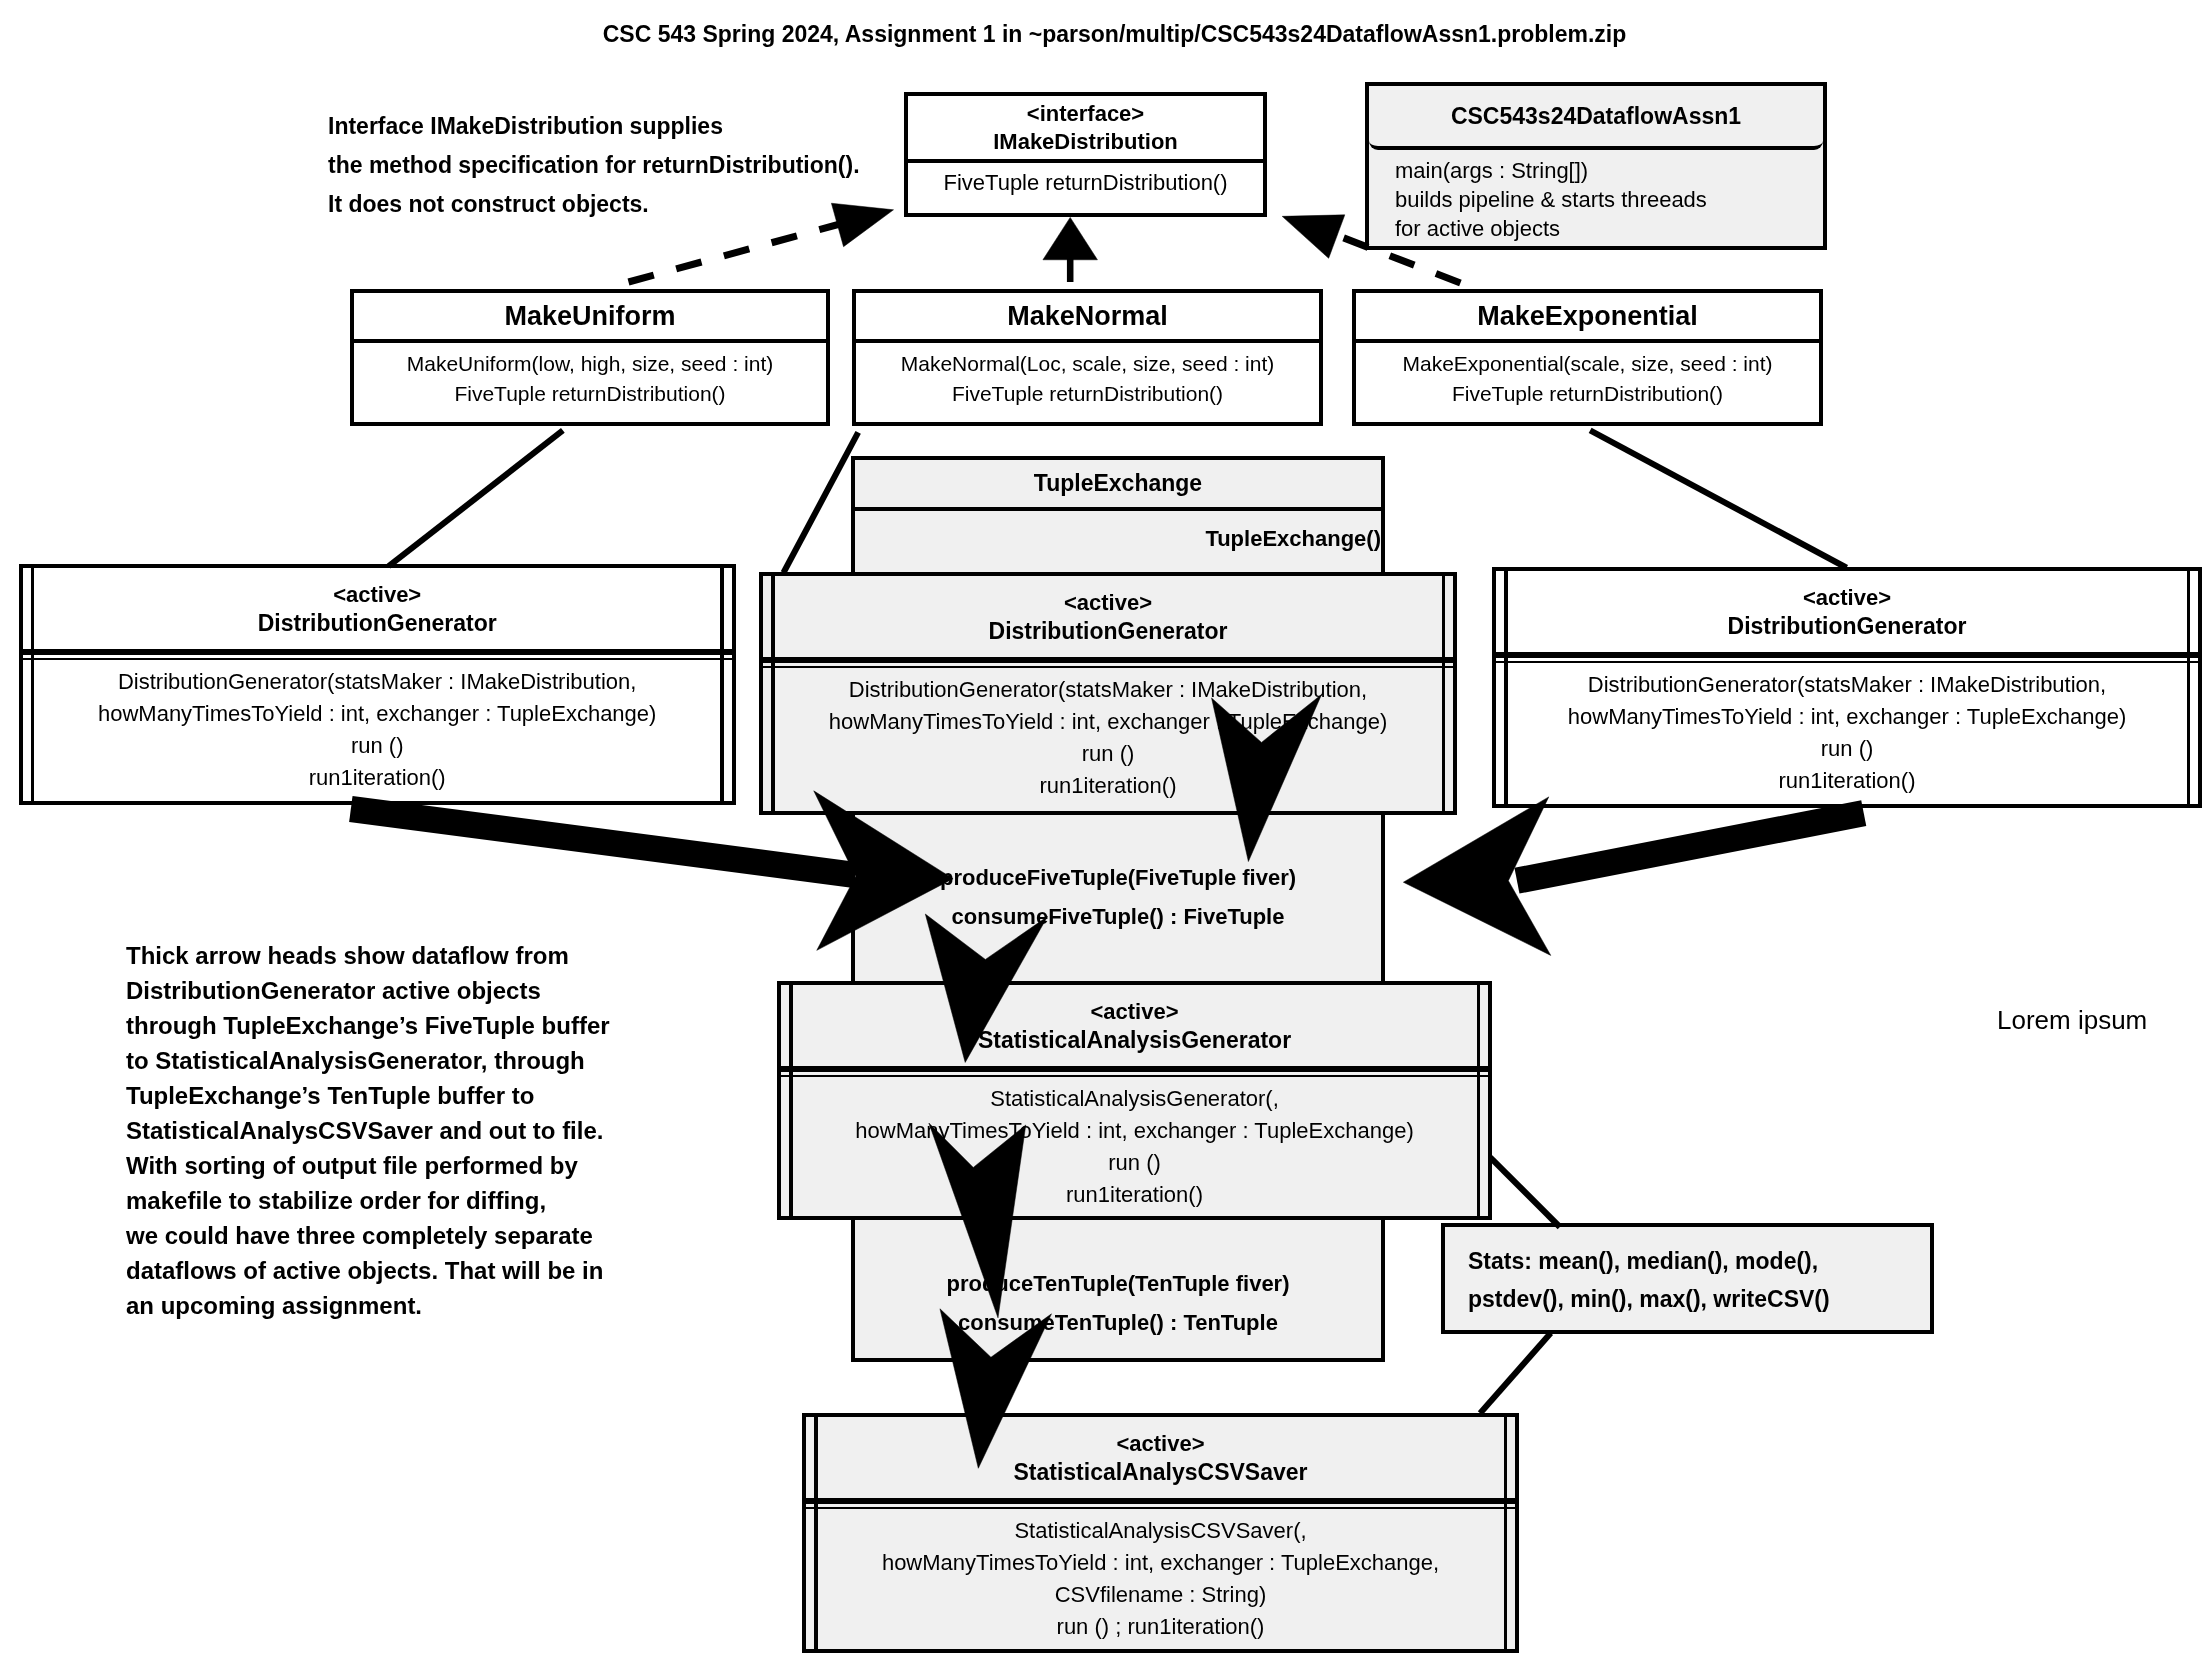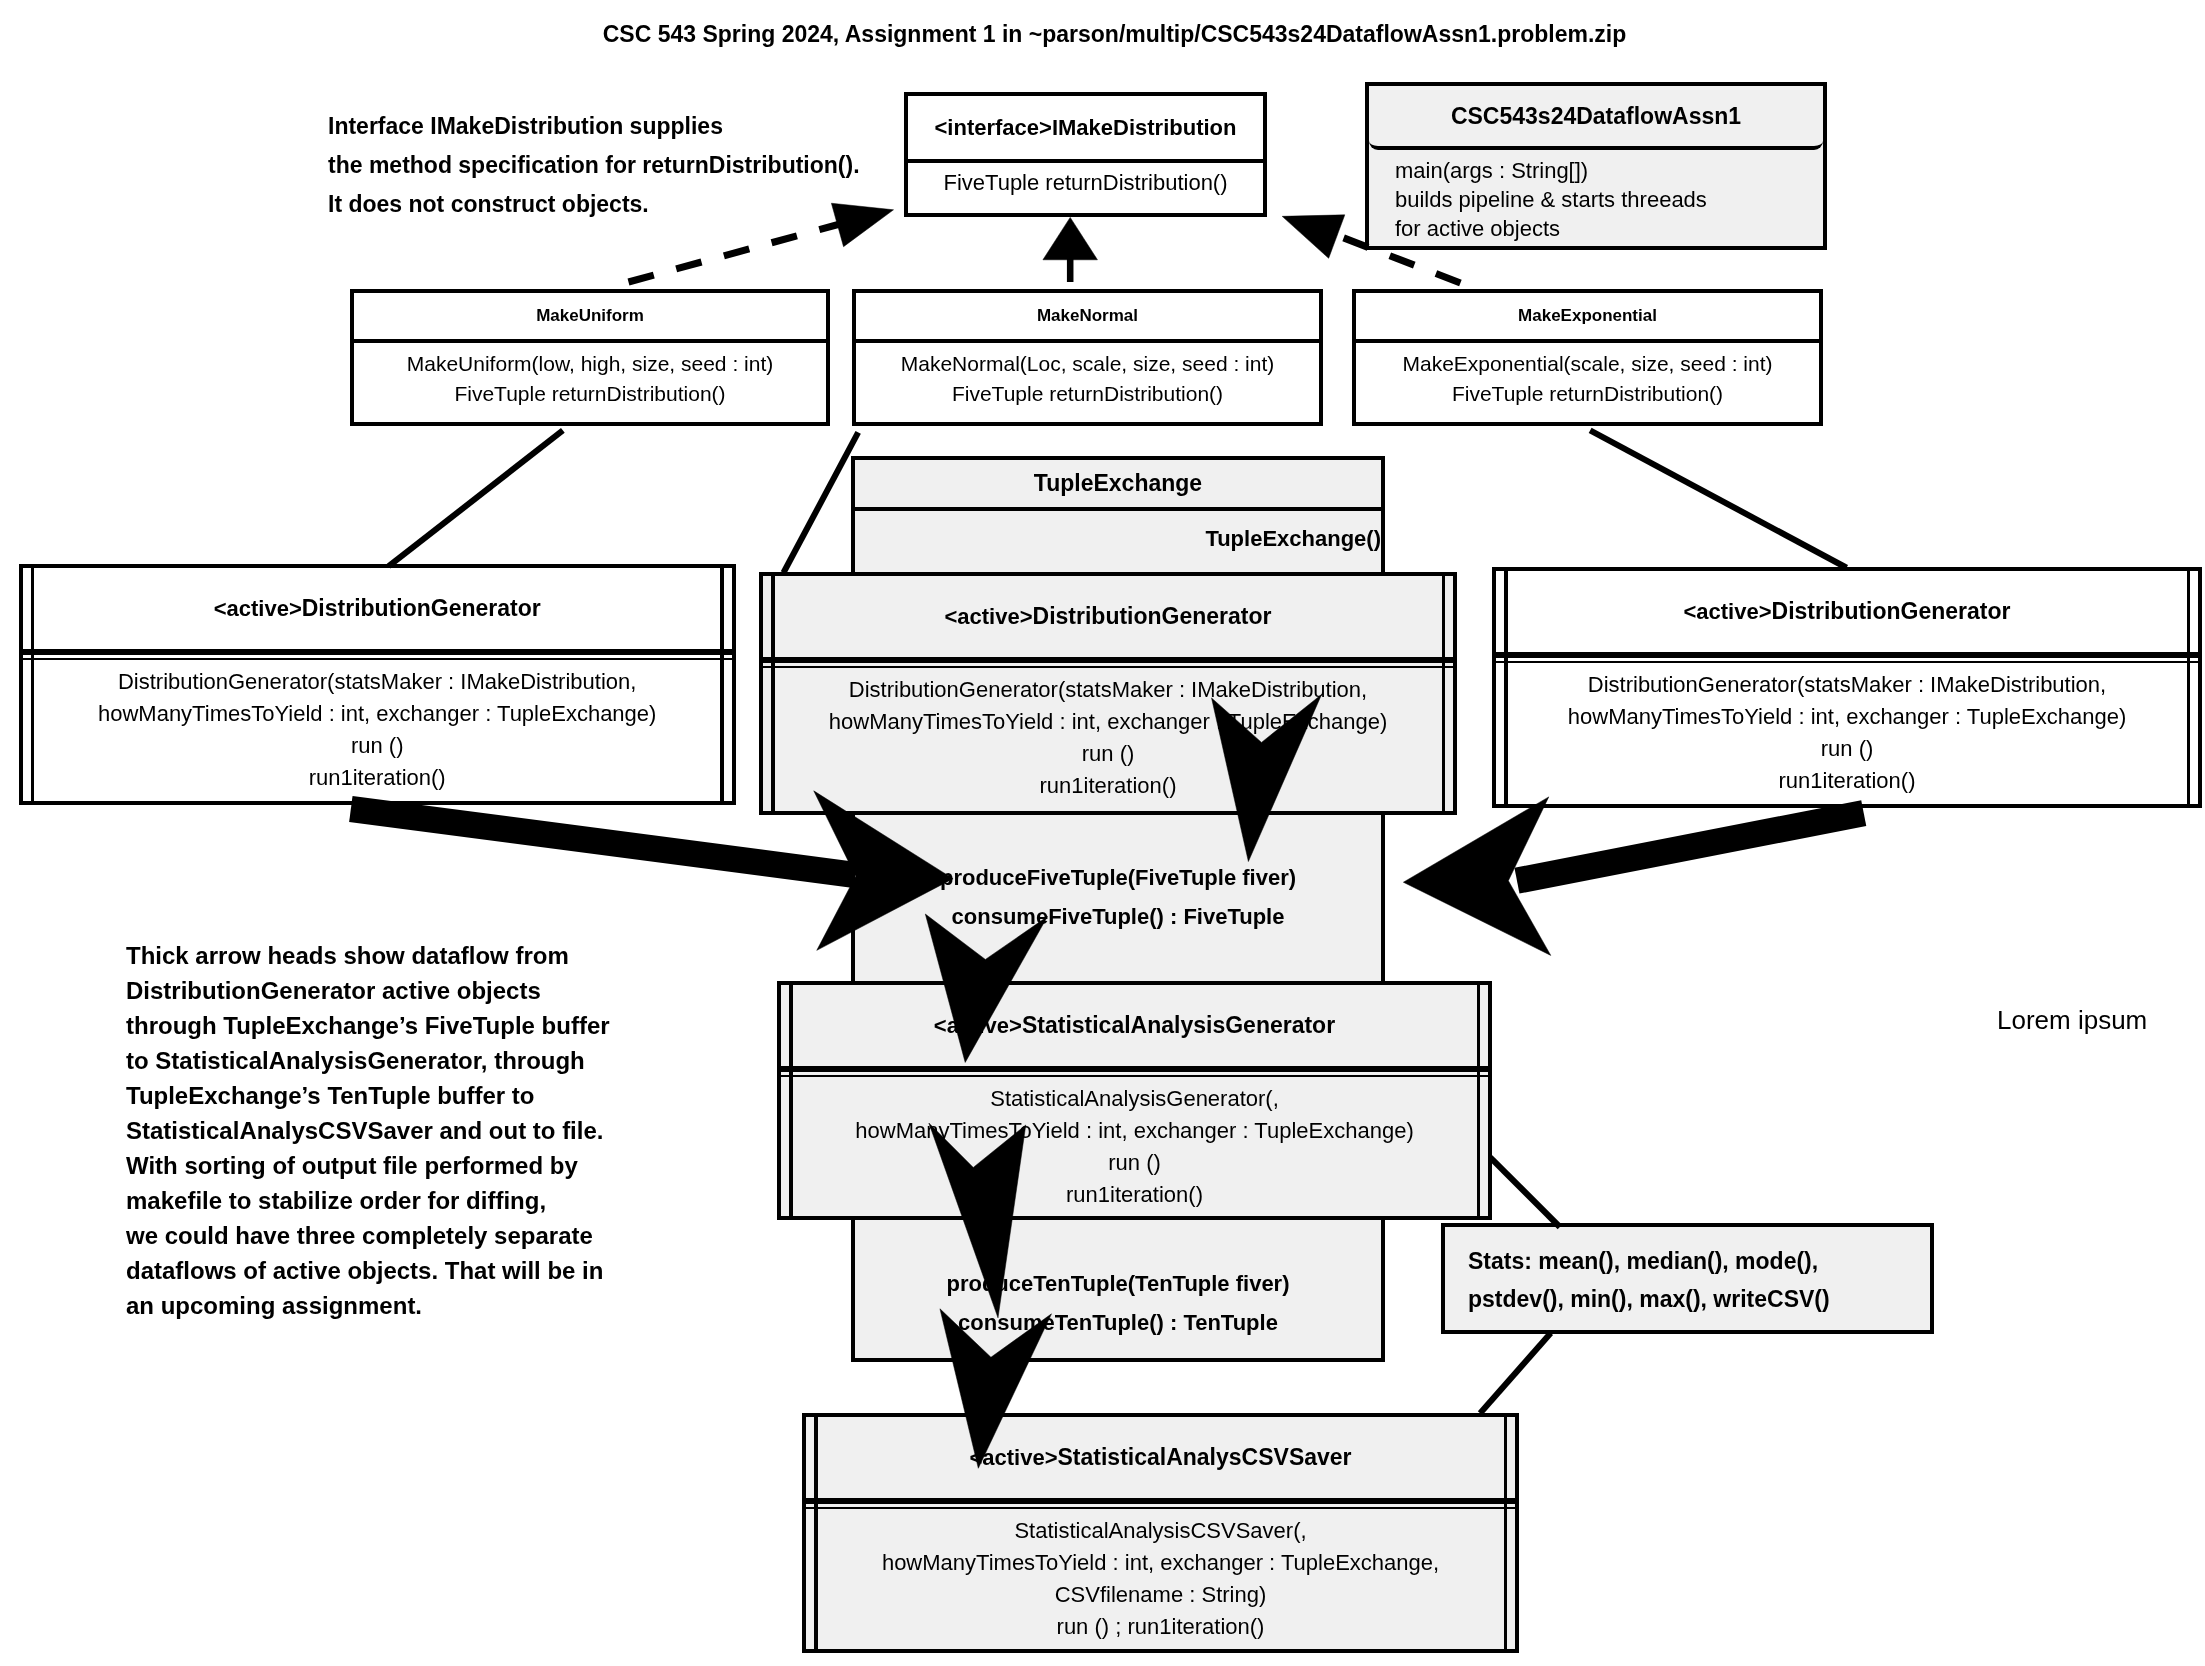--- a/index.html
+++ b/index.html
@@ -6,25 +6,25 @@
   #page{position:relative;width:2205px;height:1667px;background:#ffffff;
         font-family:"Liberation Sans",sans-serif;color:#000;overflow:hidden;}
   #page-title{position:absolute;left:12px;top:21px;width:100%;text-align:center;
         font-size:23px;font-weight:bold;}
   .note{position:absolute;font-weight:bold;}
   #interface-note{left:328px;top:107px;font-size:23px;line-height:39px;}
   #dataflow-note{left:126px;top:938px;font-size:24px;line-height:35px;}
   #lorem-text{position:absolute;left:1997px;top:1005px;font-size:26px;font-weight:normal;}
   .box{position:absolute;box-sizing:border-box;background:#ffffff;border:4.5px solid #000;}
   .box.gray{background:#f0f0f0;}
-  .hdr{display:flex;flex-direction:row;justify-content:center;align-items:center;
+  .hdr{display:flex;flex-direction:column;justify-content:center;align-items:center;
        box-sizing:border-box;border-bottom:4.5px solid #000;font-weight:bold;text-align:center;}
   .body{font-weight:normal;}
   
-  .simple .hdr{height:50px;font-size:17px;}
+  .simple .hdr{height:50px;font-size:27px;}
   .simple .body{padding-top:6px;font-size:21px;line-height:30px;text-align:center;}
   
   #box-interface .hdr{height:67px;font-size:22px;line-height:28px;}
   #box-interface .body{padding-top:7px;font-size:22px;text-align:center;}
   
   #box-main .hdr{height:64px;font-size:23px;border-radius:9px;}
   #box-main .body{padding:6px 0 0 26px;font-size:22px;line-height:29px;text-align:left;}
   
   .active .hdr{height:87px;border-bottom:6px solid #000;font-size:23px;line-height:29px;}
   .active .hdr .stereo{font-size:22px;}

